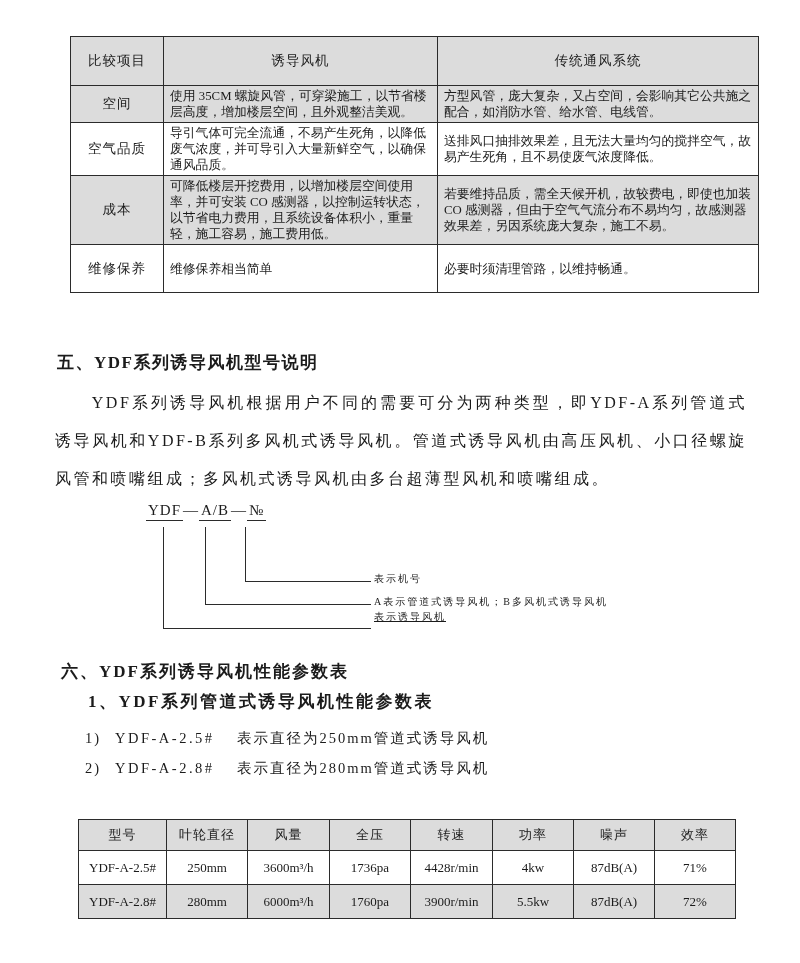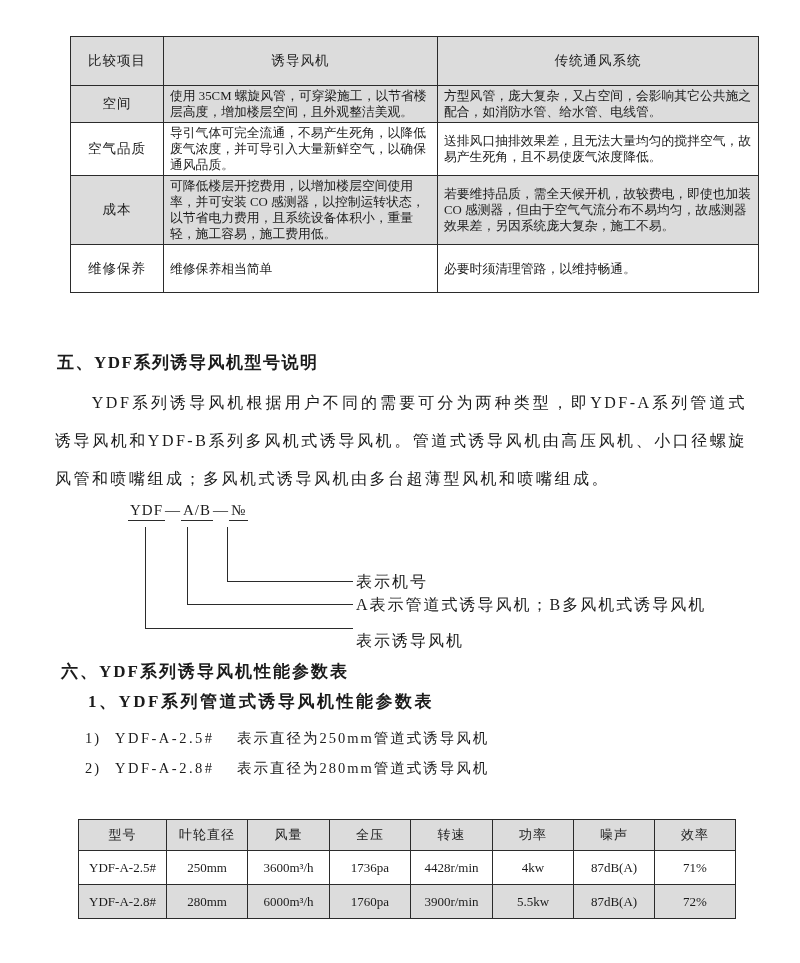--- a/index.html
+++ b/index.html
@@ -27,27 +27,27 @@
   table.cmp td.lbl { text-align:center; font-size:13.5px; letter-spacing:1px; }
   tr.shaded td, tr.shaded th { background:#dcdcdc; }
 
   
   .para {
     width:692px; font-size:16px; line-height:38px; letter-spacing:2.5px;
     text-align:justify; text-indent:2.3em;
   }
 
   
-  .diagram { width:639px; height:150px; }
+  .diagram { width:639px; height:150px;margin-left:18px; }
   .model-code { position:absolute; left:128px; top:2px; font-size:15px; letter-spacing:1px; white-space:nowrap; }
   .model-code .u { border-bottom:1.5px solid #2b2b2b; padding:0 2px 2px 2px; }
   .dline { position:absolute; background:transparent; }
   .vline { border-left:1.5px solid #2b2b2b; width:0; }
   .hline { border-top:1.5px solid #2b2b2b; height:0; }
-  .dlabel { position:absolute; font-size:16px; letter-spacing:2px; white-space:nowrap; }
+  .dlabel { position:absolute; font-size:10px; letter-spacing:2px; white-space:nowrap; }
 
   
   .note { font-size:14.5px; letter-spacing:1px; white-space:nowrap; }
   .note .no   { display:inline-block; width:30px; letter-spacing:2px; }
   .note .code { display:inline-block; width:122px; letter-spacing:2.5px; }
   .note .desc { letter-spacing:2px; }
 
   
   table.perf { border-collapse:collapse; table-layout:fixed; width:657px; }
   table.perf td, table.perf th {
@@ -109,21 +109,21 @@
     <div class="dline vline" style="left:145px; top:27px; height:101px;"></div>
     <div class="dline vline" style="left:187px; top:27px; height:77px;"></div>
     <div class="dline vline" style="left:227px; top:27px; height:54px;"></div>
 
     <div class="dline hline" style="left:227px; top:81px;  width:126px;"></div>
     <div class="dline hline" style="left:187px; top:104px; width:166px;"></div>
     <div class="dline hline" style="left:145px; top:128px; width:208px;"></div>
 
     <div class="dlabel" style="left:356px; top:72px;">表示机号</div>
     <div class="dlabel" style="left:356px; top:95px;">A表示管道式诱导风机；B多风机式诱导风机</div>
-    <div class="dlabel" style="left:356px; top:131px;">表示诱导风机</div>
+    <div class="dlabel" style="left:356px; top:110px;text-decoration:underline;">表示诱导风机</div>
   </div>
 
   <div class="abs h-sec6" style="left:61px; top:660px;">六、YDF系列诱导风机性能参数表</div>
   <div class="abs h-sub" style="left:88px; top:690px;">1、YDF系列管道式诱导风机性能参数表</div>
 
   <div class="abs note" style="left:85px; top:729px;">
     <span class="no">1)</span><span class="code">YDF-A-2.5#</span><span class="desc">表示直径为250mm管道式诱导风机</span>
   </div>
   <div class="abs note" style="left:85px; top:759px;">
     <span class="no">2)</span><span class="code">YDF-A-2.8#</span><span class="desc">表示直径为280mm管道式诱导风机</span>

